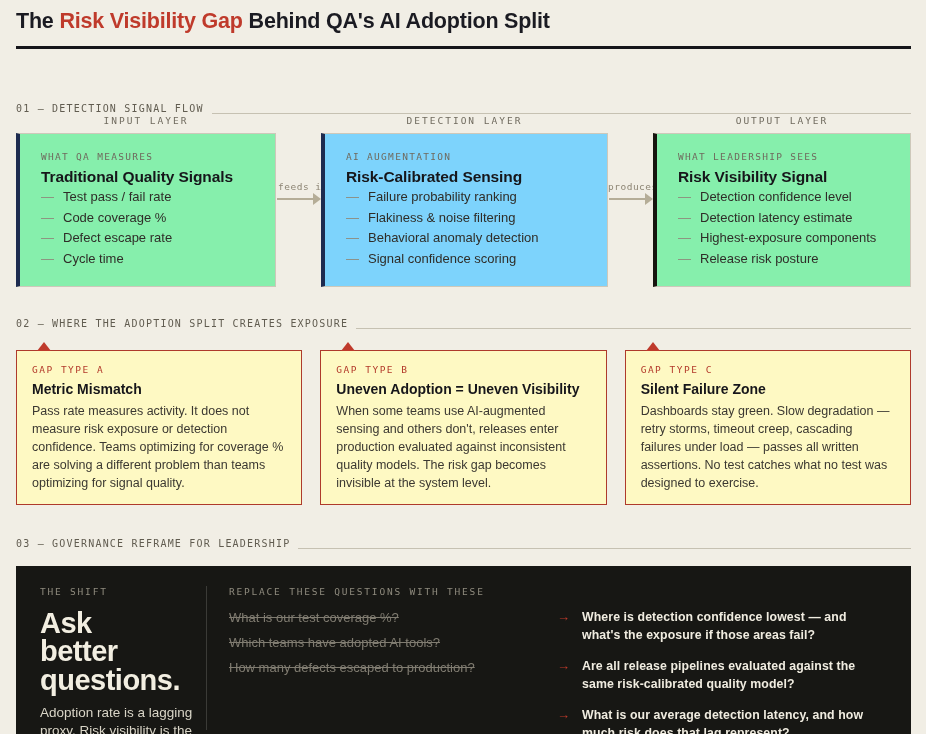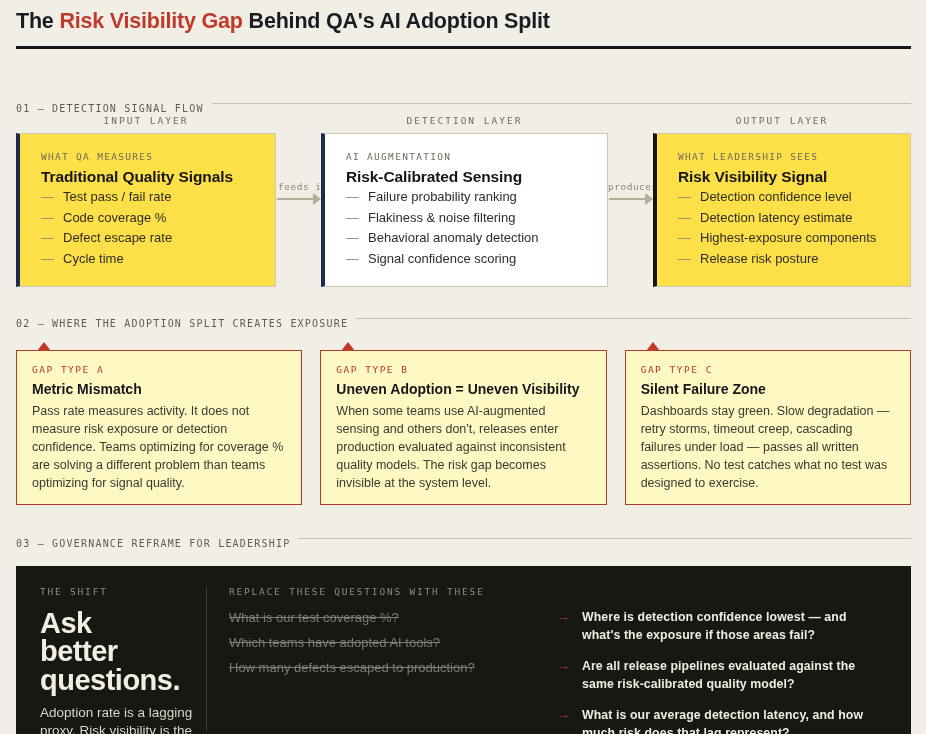--- a/index.html
+++ b/index.html
@@ -16,21 +16,21 @@
   .page-title {
     margin:0; padding-top:9px;
     font-size:21.5px; font-weight:700; letter-spacing:-0.2px;
     color:#1b1b22;
   }
   .page-title .hl { color:#bf3a2b; }
   .title-rule { height:3px; background:#15151a; margin-top:12px; }
 
   
   .kicker-row {
-    display:flex; align-items:flex-start; gap:8px;
+    display:flex; align-items:flex-end; gap:8px;
     font-family:"DejaVu Sans Mono", monospace;
     font-size:10px; letter-spacing:1.2px; color:#615c50;
     white-space:nowrap;
   }
   .kicker-row .rule { flex:1; height:1px; background:#c6c1b2; }
   .sec1 { margin-top:54px; }
   .sec2 { margin-top:31px; }
   .sec3 { margin-top:33px; }
 
   
@@ -41,27 +41,27 @@
     font-size:9.5px; letter-spacing:2px; color:#6f6a5e;
     text-align:center;
   }
   .layer-row .l1 { grid-column:1; }
   .layer-row .l2 { grid-column:3; }
   .layer-row .l3 { grid-column:5; }
 
   .flow-grid { display:grid; grid-template-columns:260px 45px 1fr 45px 258px; margin-top:7px; }
   .flow-card {
     min-height:154px; box-sizing:border-box;
-    background:#fde047;
+    background:#86efac;
     border:1px solid #cdc8ba;
     border-left:4px solid #1d2b4f;
     padding:17px 12px 12px 21px;
     position:relative; z-index:2;
   }
-  .flow-card.mid { background:#ffffff; }
+  .flow-card.mid { background:#7dd3fc; }
   .flow-card.out { border-left-color:#17150f; }
   .card-eyebrow {
     font-family:"DejaVu Sans Mono", monospace;
     font-size:9.5px; letter-spacing:1.3px; color:#6f6a5e;
   }
   .card-title { font-size:15.5px; font-weight:700; margin-top:6px; letter-spacing:-0.1px; color:#16161a; }
   .card-list { }
   .card-item { font-size:13px; line-height:1.5; color:#2f2d28; display:flex; gap:9px; margin-top:1px; }
   .card-item::before { content:"—"; color:#8f8a7c; flex:none; }
 

